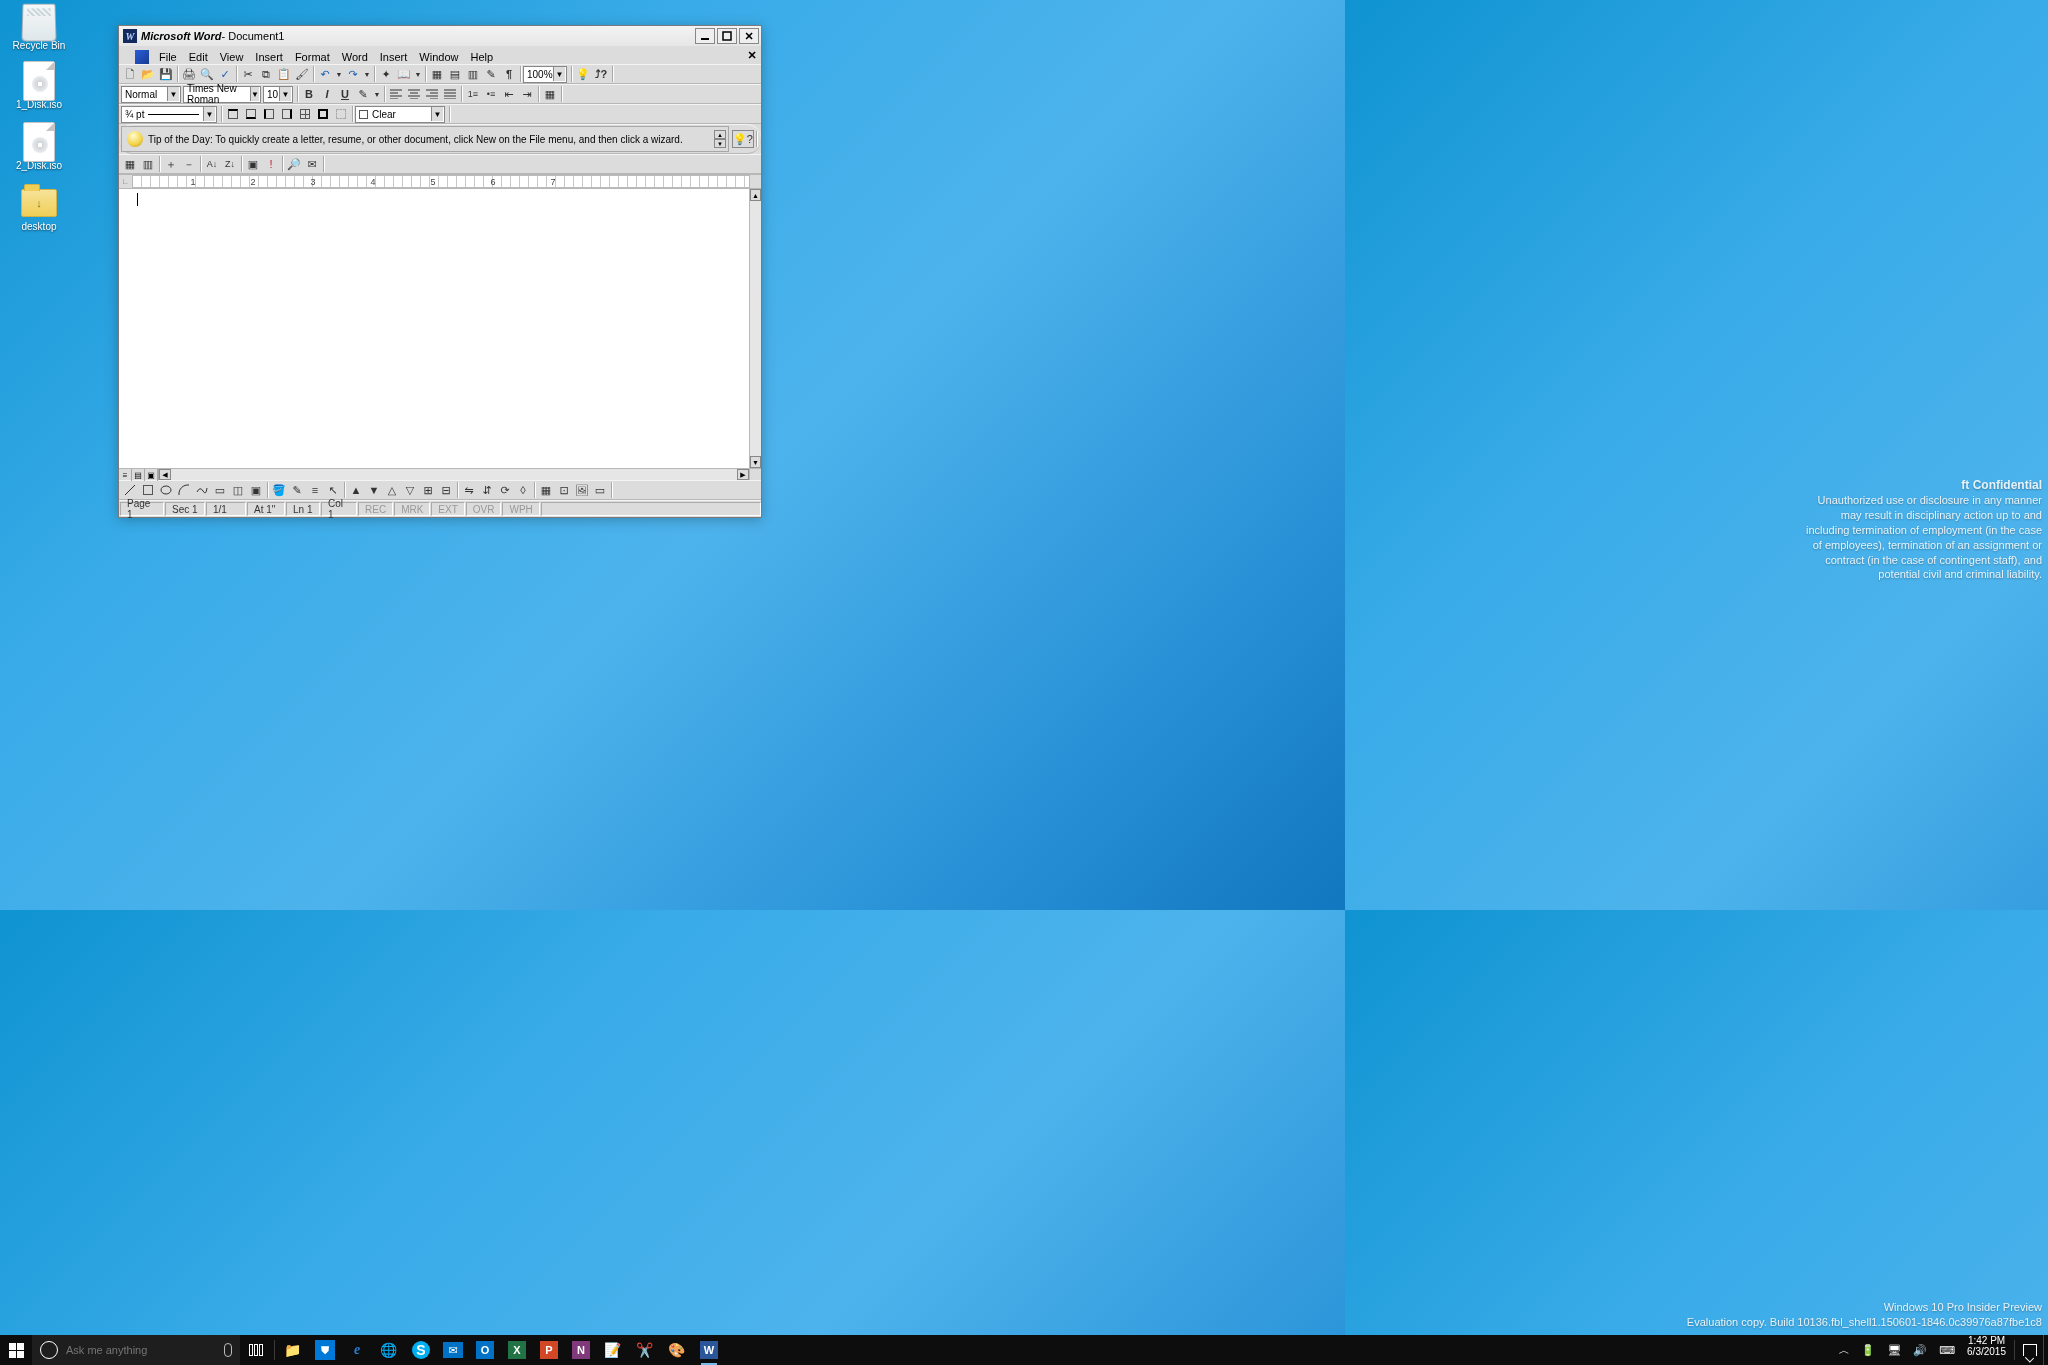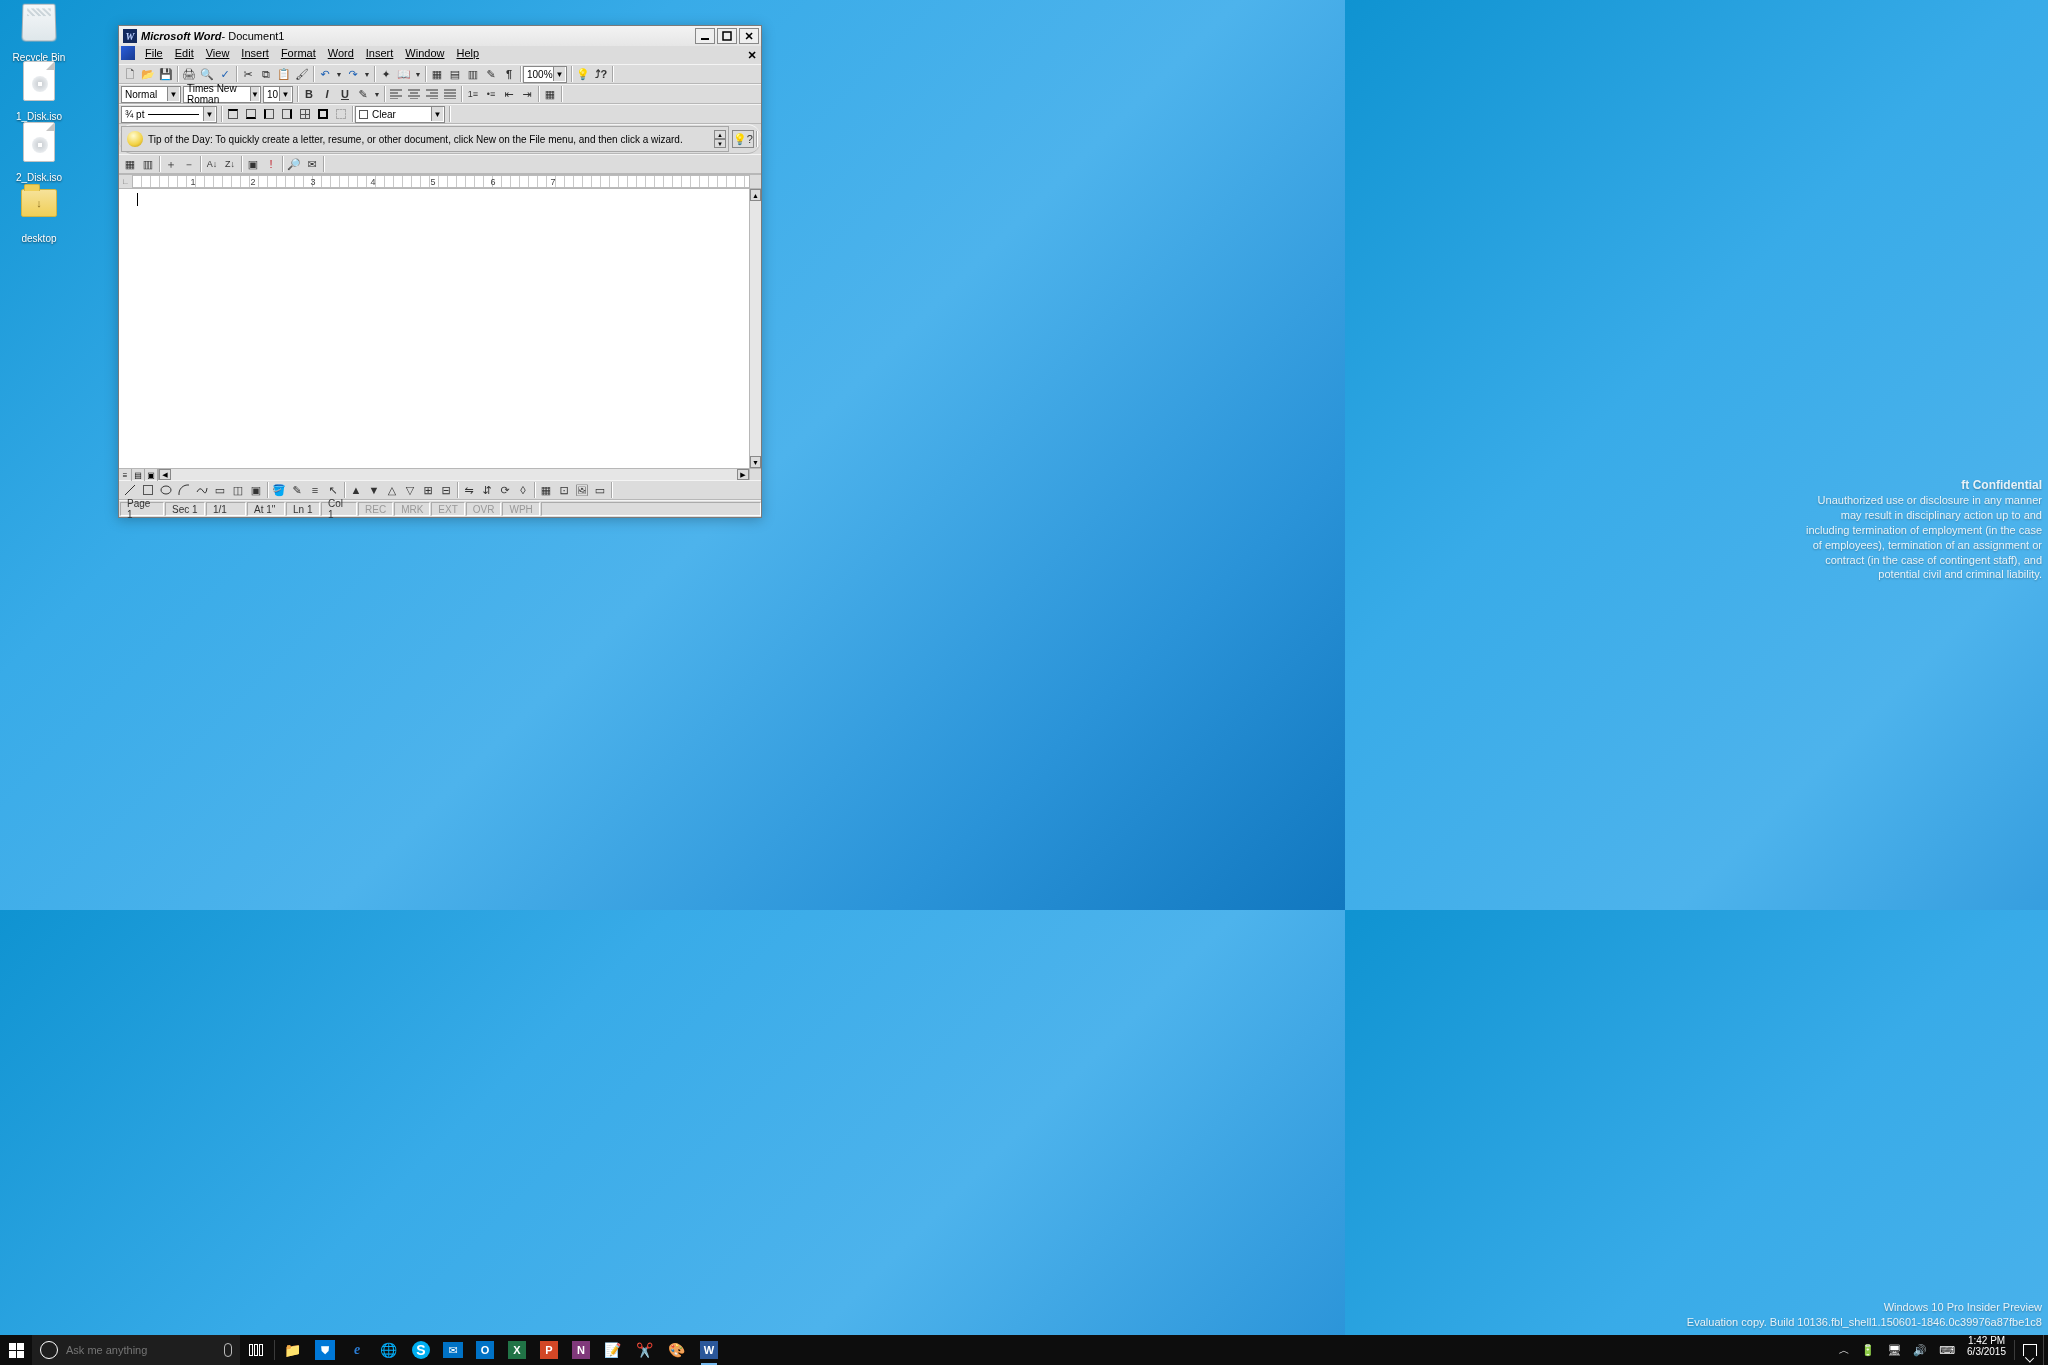--- a/index.html
+++ b/index.html
@@ -1,19 +1,19 @@
 <!DOCTYPE html>
 <html><head>
 <meta charset="utf-8">
 <style>
 * { margin:0; padding:0; box-sizing:border-box; }
 html,body { width:1345px; height:910px; font-family:"Tahoma","Segoe UI",Arial,sans-serif; background:linear-gradient(135deg,#0f93d1 0%,#38abe8 30%,#4db3ec 55%,#2a93d8 80%,#1177bf 100%); overflow:hidden; }
 
 
-.desk-icon { position:absolute; width:68px; display:flex; flex-direction:column; align-items:center; gap:12px; cursor:pointer; }
+.desk-icon { position:absolute; width:68px; display:flex; flex-direction:column; align-items:center; gap:0; cursor:pointer; }
 .desk-icon .glyph { width:36px; height:36px; display:flex; align-items:center; justify-content:center; }
 .desk-icon .lbl { color:#fff; font-size:10px; text-align:center; text-shadow:0 1px 2px rgba(0,0,0,.6); word-break:break-all; }
 .recycle { width:34px; height:38px; background:linear-gradient(#f6f8f9,#dfe7eb); border:1px solid #a6b0b6; border-radius:2px 2px 4px 4px; position:relative; transform:perspective(60px) rotateX(6deg); overflow:hidden; }
 .recycle:before{content:"";position:absolute;top:4px;left:4px;right:4px;height:8px;background:repeating-linear-gradient(45deg,#b3c0c7 0 2px,transparent 2px 4px);opacity:.6;}
 .iso-file { width:32px; height:40px; background:#fff; border:1px solid #c4c4c4; border-radius:2px; position:relative; }
 .iso-file:before{content:"";position:absolute;top:0;right:0;width:8px;height:8px;background:linear-gradient(135deg,#fff 48%,#c4c4c4 52%);}
 .iso-file:after{content:"";position:absolute;left:8px;top:14px;width:16px;height:16px;border-radius:50%;background:radial-gradient(circle,#fff 20%,#d0d4d8 22%,#e9ecef 70%,#c7ccd0 100%);}
 .folder { width:36px; height:28px; background:linear-gradient(#f6e29a,#f0cf58); border-radius:2px; position:relative; border:1px solid #d0b344; }
 .folder:before{content:"";position:absolute;top:-6px;left:2px;width:14px;height:6px;background:#f0cf58;border-radius:2px 2px 0 0;border:1px solid #d0b344;border-bottom:none;}
 .folder:after{content:"↓";position:absolute;left:50%;top:50%;transform:translate(-50%,-50%);font-size:11px;color:#8a6d1f;}
@@ -23,21 +23,21 @@
 .conf .b { font-weight:600; font-size:12px; }
 
 
 .win { position:absolute; left:118px; top:25px; width:644px; border:1px solid #7a7a7a; background:#dcdcdc; box-shadow:0 2px 12px rgba(0,0,0,.25);}
 .titlebar { background:linear-gradient(#f3f3f3,#e6e6e6); height:20px; display:flex; align-items:center; padding:0 2px 0 4px; font-size:11px;}
 .title-logo{width:14px;height:14px;background:#132a5e;color:#bcd0ff;font-style:italic;font-weight:700;font-family:serif;display:flex;align-items:center;justify-content:center;font-size:10px;margin-right:4px;}
 .title-main{font-weight:700;font-style:italic;}
 .title-sub{font-weight:400;}
 .title-btns{margin-left:auto;display:flex;gap:2px;}
 .tbtn{width:20px;height:16px;border:1px solid #888;background:#efefef;display:flex;align-items:center;justify-content:center;font-size:11px;font-weight:700;cursor:pointer;}
-.menubar{display:flex;align-items:flex-start;height:18px;font-size:11px;padding:0 2px;background:#dcdcdc;position:relative;text-decoration:underline;}
+.menubar{display:flex;align-items:flex-end;height:18px;font-size:11px;padding:0 16px;background:#dcdcdc;position:relative;}
 .doc-icon-small{width:14px;height:14px;background:linear-gradient(135deg,#2a5edb,#183b91);margin-right:4px;}
 .menuitem{padding:1px 6px;cursor:pointer;}
 .menu-close{position:absolute;right:2px;top:2px;width:14px;height:14px;display:flex;align-items:center;justify-content:center;font-size:11px;font-weight:700;cursor:pointer;}
 .toolbar{display:flex;align-items:center;height:20px;padding:1px 2px;background:#dcdcdc;border-top:1px solid #f4f4f4;border-bottom:1px solid #b7b7b7;}
 .tb-btn{width:18px;height:18px;border:1px solid transparent;display:flex;align-items:center;justify-content:center;cursor:pointer;position:relative;}
 .sep{width:1px;height:16px;background:#a7a7a7;margin:0 2px;box-shadow:1px 0 #fff;}
 .combo{height:17px;border:1px solid #888;background:#fff;display:flex;align-items:center;font-size:10px;padding:0 1px 0 3px;cursor:pointer;margin-right:2px;}
 .combo .arrow{margin-left:auto;width:12px;height:14px;background:#dcdcdc;border-left:1px solid #888;display:flex;align-items:center;justify-content:center;font-size:8px;}
 .tip-row{display:flex;align-items:center;background:#dcdcdc;border-top:1px solid #f4f4f4;border-bottom:1px solid #b7b7b7;padding:1px 2px;border-radius:14px;}
 .tip-box{flex:1;border:1px solid #a7a7a7;background:#dcdcdc;display:flex;align-items:center;height:26px;font-size:10px;padding-right:2px;}

